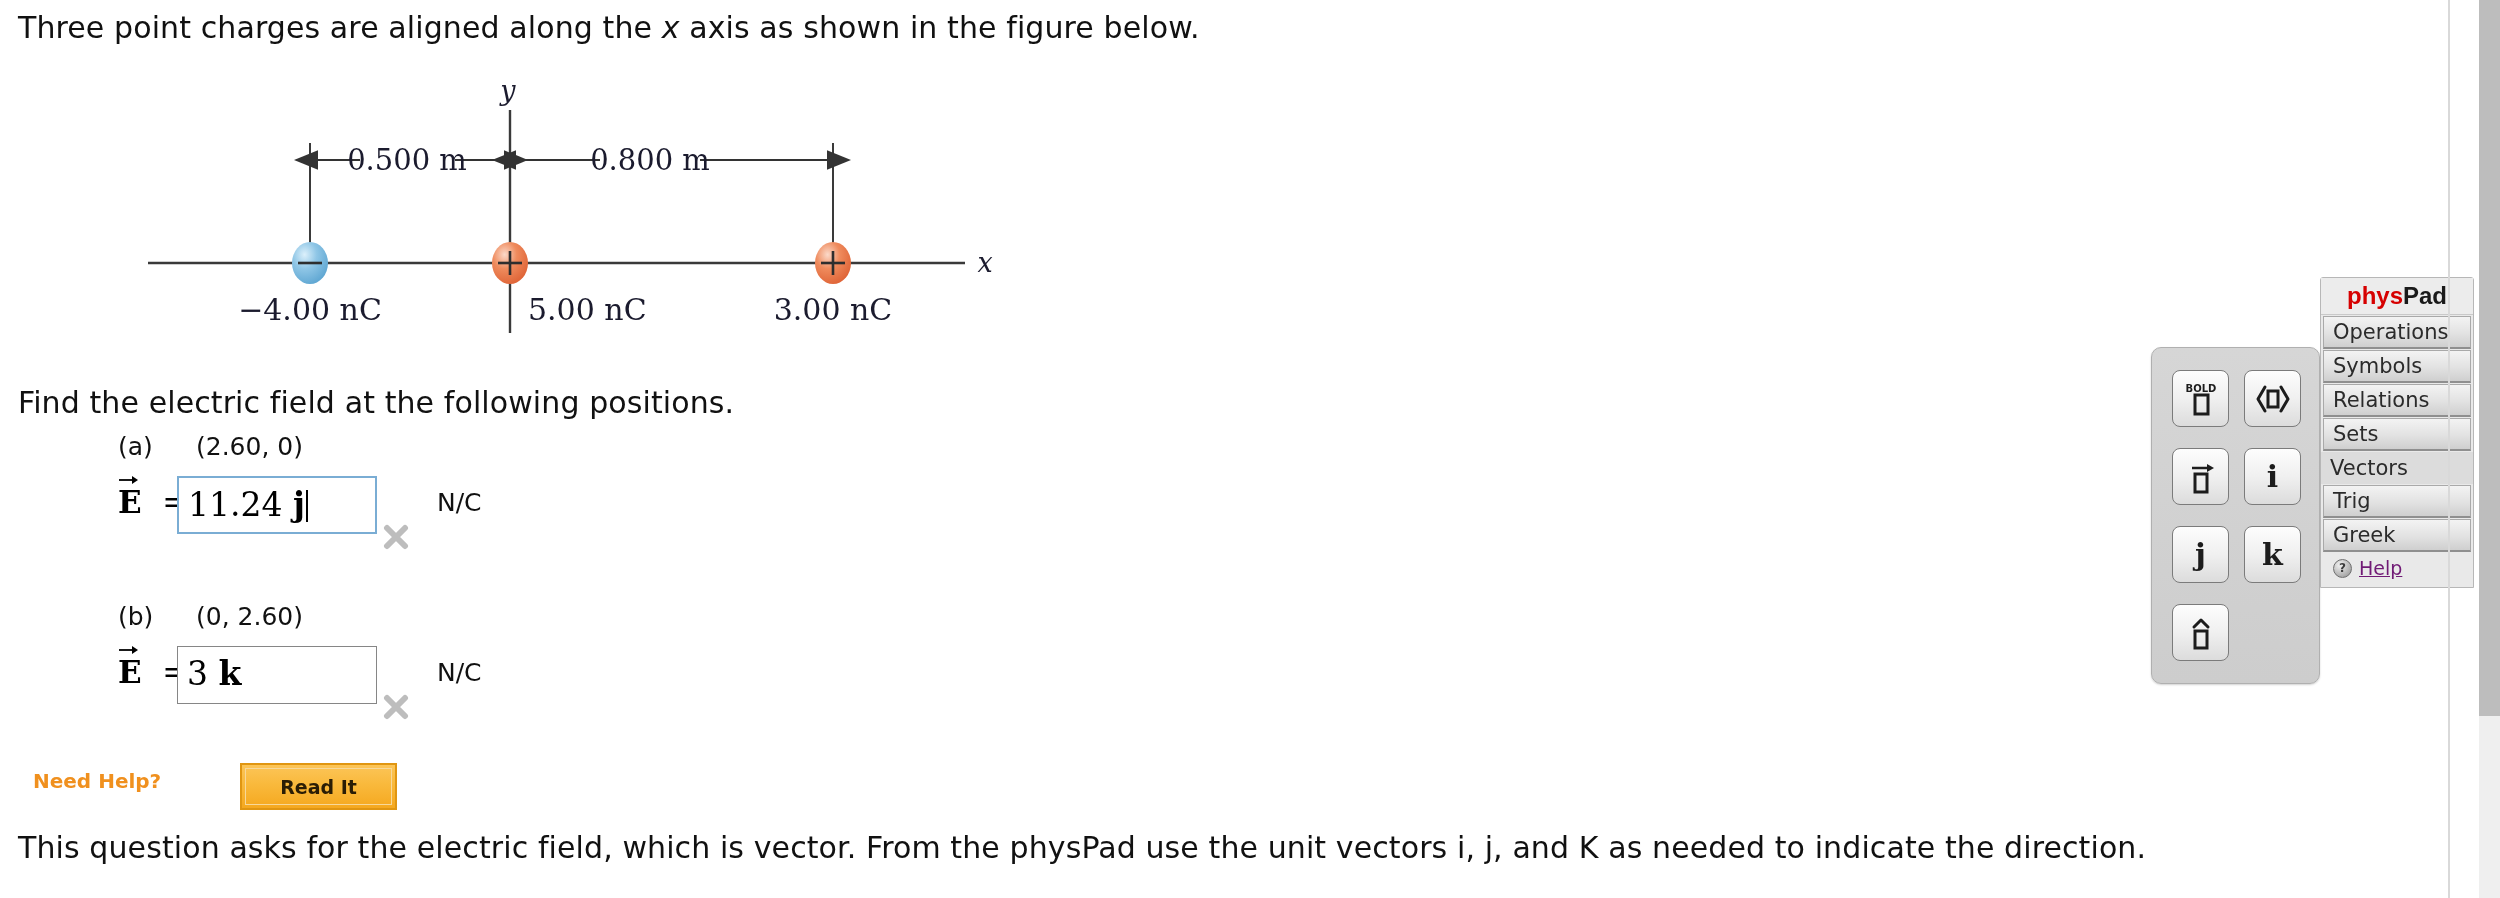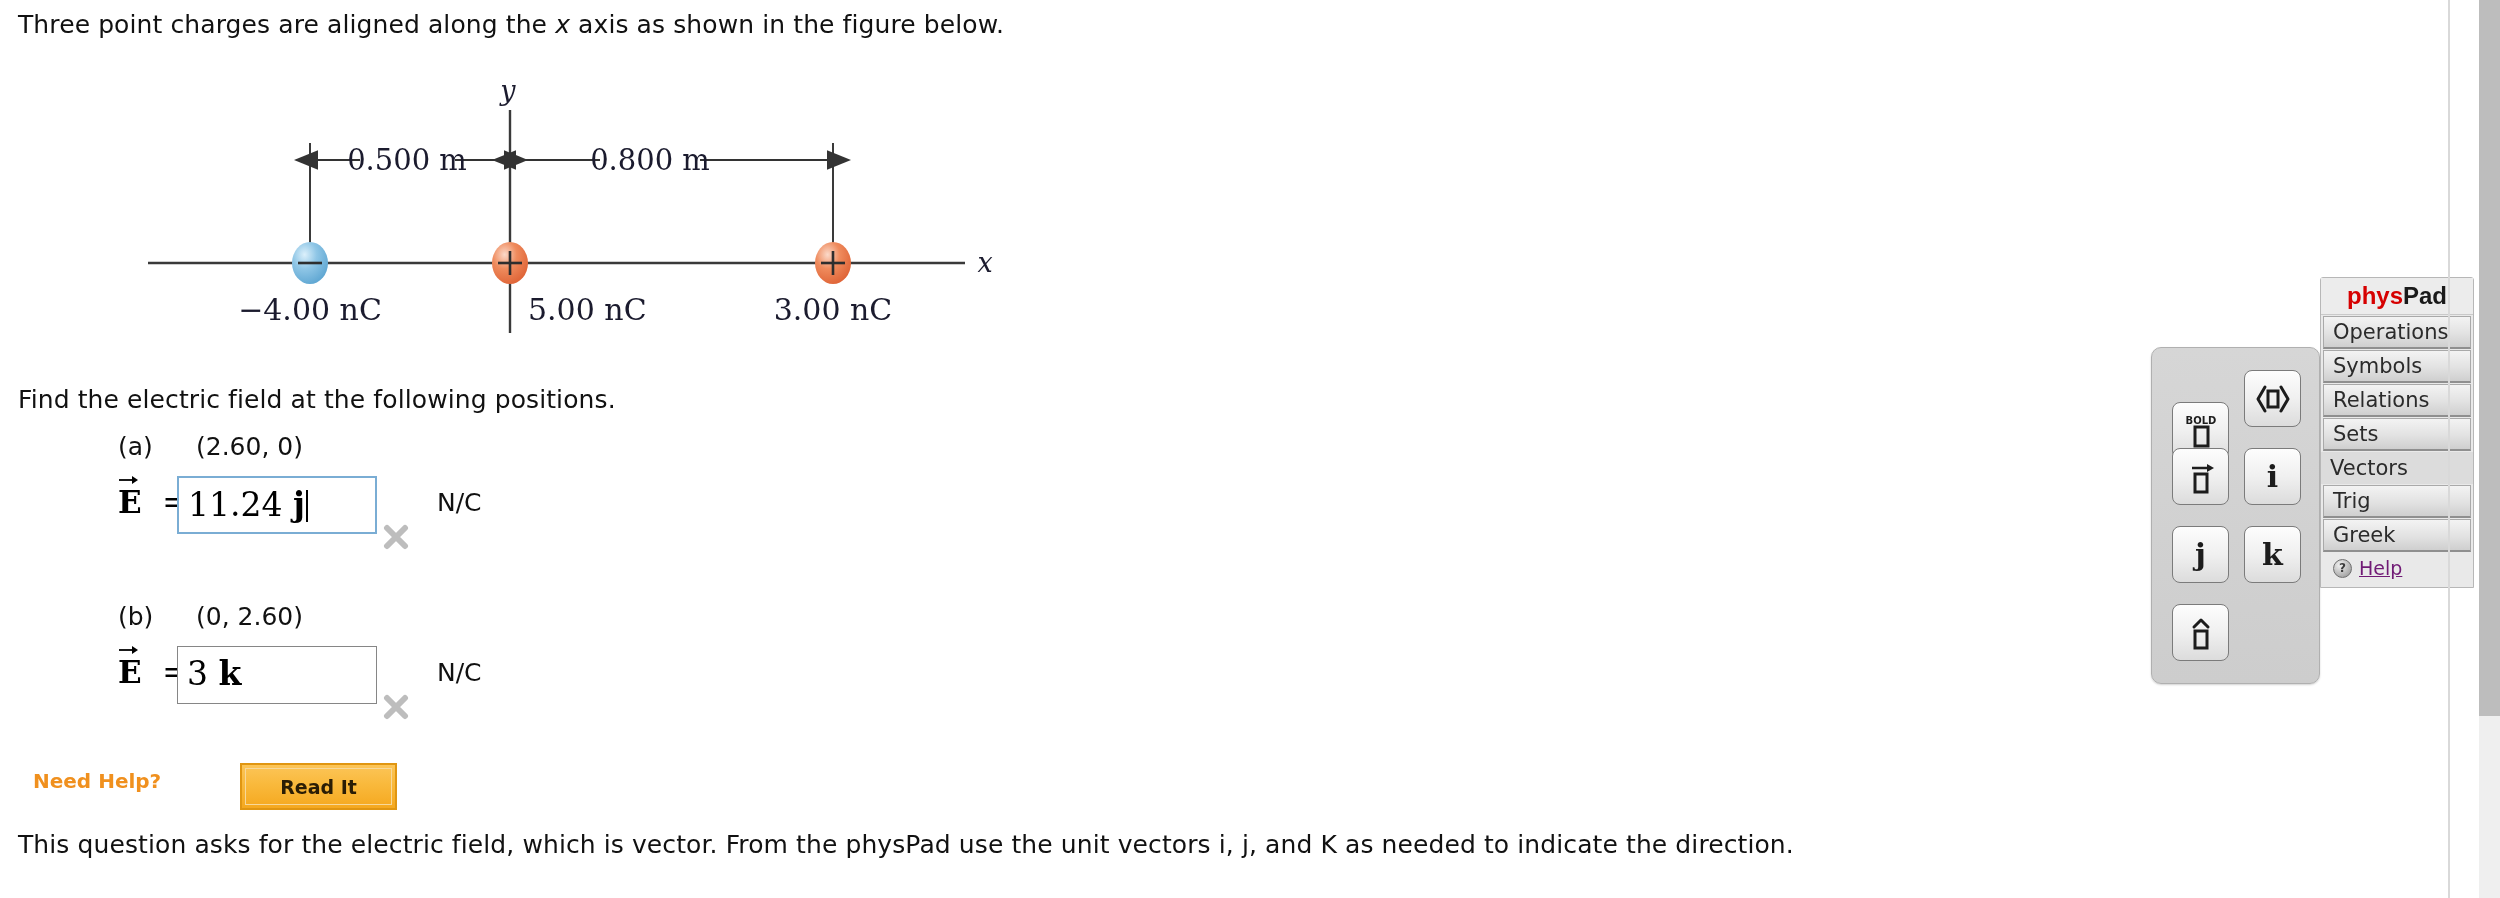--- a/index.html
+++ b/index.html
@@ -6,21 +6,21 @@
   body{
     width:2500px;height:898px;
     background:#ffffff;
     font-family:"DejaVu Sans","Liberation Sans",sans-serif;
     overflow:hidden;
     position:relative;
   }
   
   .q-text{
     font-family:"DejaVu Sans","Liberation Sans",sans-serif;
-    font-size:25px;color:#111;letter-spacing:.1px;
+    font-size:30px;color:#111;letter-spacing:.1px;
   }
   .ital{font-style:italic;}
 
   
   #prompt{position:absolute;left:18px;top:10px;white-space:nowrap;}
 
   
   #figure{position:absolute;left:0px;top:48px;width:1060px;height:330px;}
   #figure svg{display:block;}
   .figlbl{font-family:"DejaVu Serif","Liberation Serif",serif;}
@@ -316,21 +316,21 @@
   <div id="needhelp-lbl">Need Help?</div>
   <div id="readit-btn">
     <div id="readit-inner">Read It</div>
   </div>
 </div>
 
 <div id="note" class="q-text">This question asks for the electric field, which is vector. From the physPad use the unit vectors i, j, and K as needed to indicate the direction.</div>
 
 <div id="pp-flyout">
 
-  <div class="key" style="left:20px;top:22px;margin-top:32px;">
+  <div class="key" style="left:20px;top:22px;">
     <svg viewBox="0 0 40 40" width="40" height="40">
       <text x="20" y="13" text-anchor="middle" font-size="10" font-weight="bold" font-family="DejaVu Sans, sans-serif" fill="#1c1c1c">BOLD</text>
       <rect x="14" y="16" width="13" height="19" fill="none" stroke="#1c1c1c" stroke-width="3"></rect>
     </svg>
   </div>
 
   <div class="key" style="left:92px;top:22px;">
     <svg viewBox="0 0 40 40" width="40" height="40">
       <path d="M12,8 L5,20 L12,32" fill="none" stroke="#1c1c1c" stroke-width="3" stroke-linecap="round" stroke-linejoin="round"></path>
       <path d="M28,8 L35,20 L28,32" fill="none" stroke="#1c1c1c" stroke-width="3" stroke-linecap="round" stroke-linejoin="round"></path>

